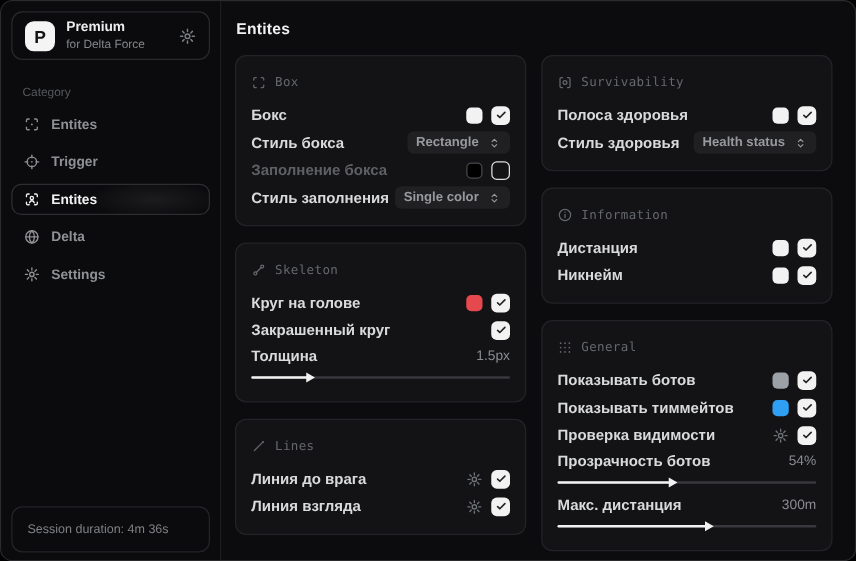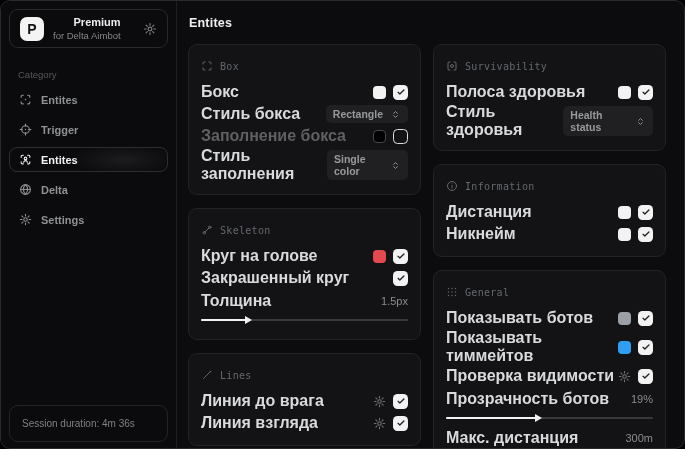--- a/index.html
+++ b/index.html
@@ -6,39 +6,39 @@
   html,body { background:#000; font-family:"Liberation Sans","DejaVu Sans",sans-serif; }
   .window {
     position:relative; width:685px; height:449px; background:#0c0c0e;
     border:1px solid #2b2b2e; border-radius:10px; overflow:hidden; display:flex;
   }
   
   .sidebar { width:176px; flex:0 0 176px; border-right:1px solid #1e1e21; display:flex; flex-direction:column; background:#0b0b0d; }
   .premium-card { margin:8px; border:1px solid #29292c; border-radius:9px; padding:6px 10px; display:flex; align-items:center; gap:9px; }
   .logo { width:24px; height:24px; background:#f4f4f4; border-radius:7px; display:flex; align-items:center; justify-content:center; font-weight:700; font-size:14px; color:#131313; }
   .premium-text { display:flex; flex-direction:column; }
-  .premium-title { font-size:11px; font-weight:700; color:#ececec;text-align:right; }
+  .premium-title { font-size:11px; font-weight:700; color:#ececec; }
   .premium-sub { font-size:9.5px; color:#85878a; margin-top:2px; }
   .premium-gear { margin-left:auto; color:#7c7e81; }
   .category { font-size:9.5px; color:#56585b; margin:13px 0 7px 17px; }
   .nav { display:flex; flex-direction:column; gap:5px; padding:0 8px; }
   .nav-item { height:25px; display:flex; align-items:center; gap:9px; padding:0 9px; border-radius:8px;
     color:#8f9194; font-size:11px; font-weight:600; border:1px solid transparent; cursor:default; }
   .nav-item.active { color:#f2f2f3; border-color:#2d2e31;
     background:radial-gradient(70px 20px at 72% 50%, rgba(255,255,255,0.07), rgba(255,255,255,0.015) 60%, transparent 75%); }
   .session-box { margin:auto 8px 6px; border:1px solid #232427; border-radius:9px; height:37px; display:flex; align-items:center; padding:16px 12px; color:#7e8083; font-size:10px; }
   
   .main { flex:1; padding:13px 10px 10px 11px; }
   .page-title { font-size:12.5px; font-weight:700; color:#f0f0f0; margin:2px 0 14px 1px; letter-spacing:.2px; }
   .columns { display:flex; gap:12px; align-items:flex-start; }
   .col { width:233px; display:flex; flex-direction:column; gap:13px; }
   .card { background:#131316; border:1px solid #232327; border-radius:9px; padding:12px 12px 11px; }
   .card-header { display:flex; align-items:center; gap:7px; color:#64686c; font-family:"DejaVu Sans Mono",monospace; font-size:10px; letter-spacing:.3px; margin:3px 0 9px; }
   .row { min-height:22px; display:flex; align-items:center; justify-content:space-between; }
-  .row-label { font-size:16px; font-weight:600; color:#d9dadb; }
+  .row-label { font-size:12px; font-weight:600; color:#d9dadb; }
   .row-label.disabled { color:#5e6063; }
   .row-right { display:flex; align-items:center; gap:7px; }
   .checkbox { width:15px; height:15px; border-radius:4.5px; display:flex; align-items:center; justify-content:center; }
   .checkbox.checked { background:#f2f2f2; }
   .checkbox.checked svg { width:10px; height:10px; color:#232323; }
   .checkbox.unchecked { border:1.5px solid #dedede; background:transparent; }
   .swatch { width:13px; height:13px; border-radius:4px; }
   .swatch.dark { border:1px solid #47484c; }
   .row-gear { color:#6f7276; display:flex; }
   .dropdown { background:#202023; border-radius:5px; padding:3px 7px; display:flex; align-items:center; gap:7px; color:#97999c; font-size:10.5px; font-weight:600;justify-content:center; }
@@ -57,21 +57,21 @@
 </style>
 </head>
 <body>
 
 <div class="window">
   <div class="sidebar">
     <div class="premium-card">
       <div class="logo">P</div>
       <div class="premium-text">
         <span class="premium-title">Premium</span>
-        <span class="premium-sub">for Delta Aimbot</span>
+        <span class="premium-sub">for Delta Force</span>
       </div>
       <span class="premium-gear icon" id="premium-gear">
           <svg viewBox="0 0 24 24" fill="none" stroke="currentColor" stroke-width="2" stroke-linecap="round" stroke-linejoin="round">
             <circle cx="12" cy="12" r="3.2"></circle>
             <path d="M12 2.5v3M12 18.5v3M2.5 12h3M18.5 12h3M5.3 5.3l2.1 2.1M16.6 16.6l2.1 2.1M5.3 18.7l2.1-2.1M16.6 7.4l2.1-2.1"></path>
           </svg>
         </span>
     </div>
     <div class="category">Category</div>
     <nav class="nav" id="nav">
@@ -419,21 +419,21 @@
         <span class="checkbox checked">
                   <svg viewBox="0 0 24 24" fill="none" stroke="currentColor" stroke-width="3.2" stroke-linecap="round" stroke-linejoin="round">
                     <path d="M5 12.8l4.2 4L19 7"></path>
                   </svg>
                 </span>
       </span>
     </div>
     <div class="slider-row">
       <div class="slider-top">
         <span class="row-label">Прозрачность ботов</span>
-        <span class="slider-value">19%</span>
+        <span class="slider-value">54%</span>
       </div>
       <div class="slider-track">
         <span class="slider-fill" style="width:44%"></span>
         <span class="slider-thumb" style="left:44%"></span>
       </div>
     </div>
     <div class="slider-row">
       <div class="slider-top">
         <span class="row-label">Макс. дистанция</span>
         <span class="slider-value">300m</span>

